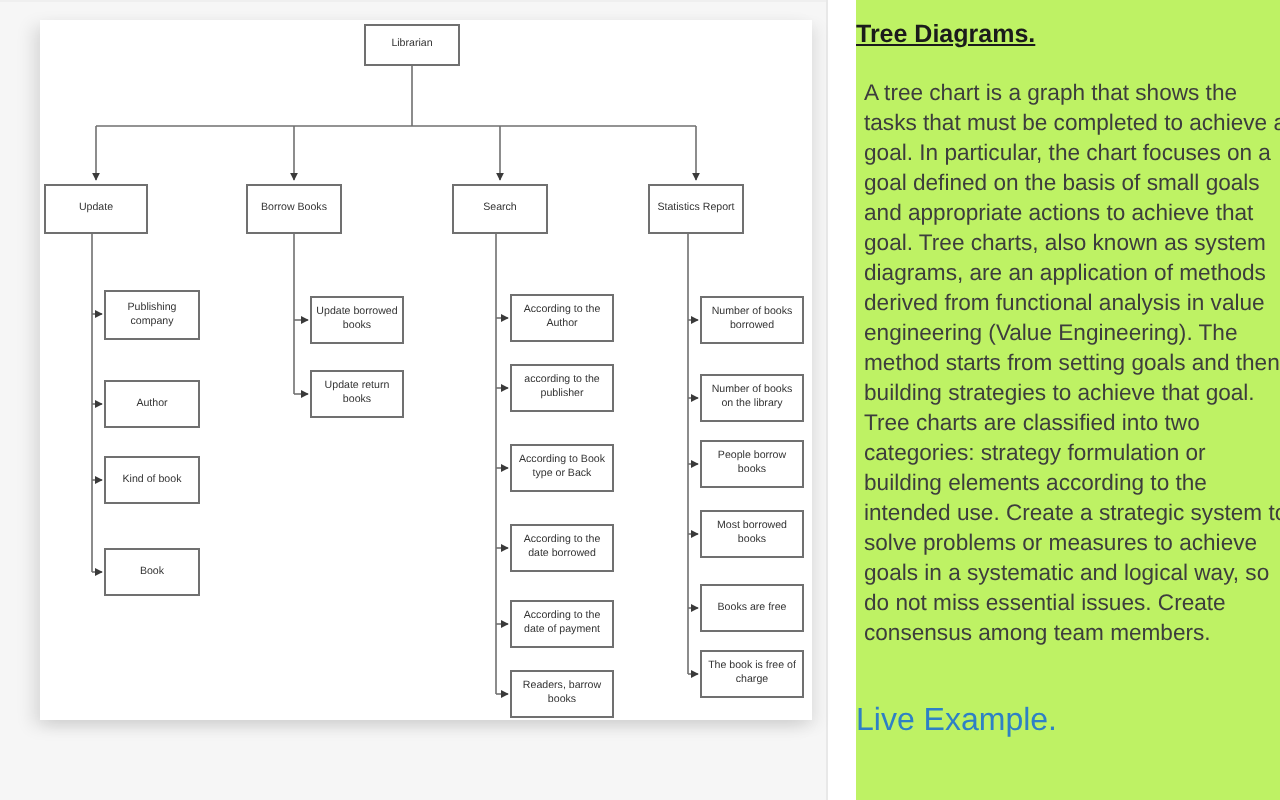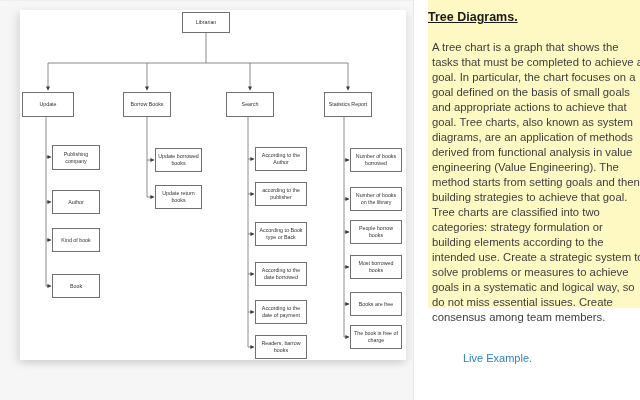--- a/index.html
+++ b/index.html
@@ -31,36 +31,36 @@
     border:0.8px solid #707070;
     color:#333333;
     font-size:5.3px;
     line-height:1.25;
     display:flex;align-items:center;justify-content:center;
     text-align:center;
     padding:1px 2px;
   }
   
   .article{
-    position:absolute;left:428px;top:0;width:212px;height:308px;background:#fef9c3;
+    position:absolute;left:428px;top:0;width:212px;height:400px;background:#bef264;
   }
   .article-title{
     position:absolute;left:0;top:10px;
     font-size:12.5px;font-weight:bold;color:#1b1b1b;
     text-decoration:underline;
     margin:0;
   }
   .article-body{
     position:absolute;left:4px;top:40px;width:212px;
     font-size:11.3px;line-height:15px;color:#3d3d3d;
     margin:0;
   }
   .live-link{
     position:absolute;left:0;top:352px;
-    font-size:11px;color:#2e80c5;text-decoration:none;cursor:pointer;padding-left:35px;
+    font-size:16px;color:#2e80c5;text-decoration:none;cursor:pointer;
   }
 </style>
 </head>
 <body>
 
 <div class="workspace"></div>
 <div class="divider"></div>
 
 <div class="canvas">
   <svg width="386" height="350" viewBox="0 0 386 350">

